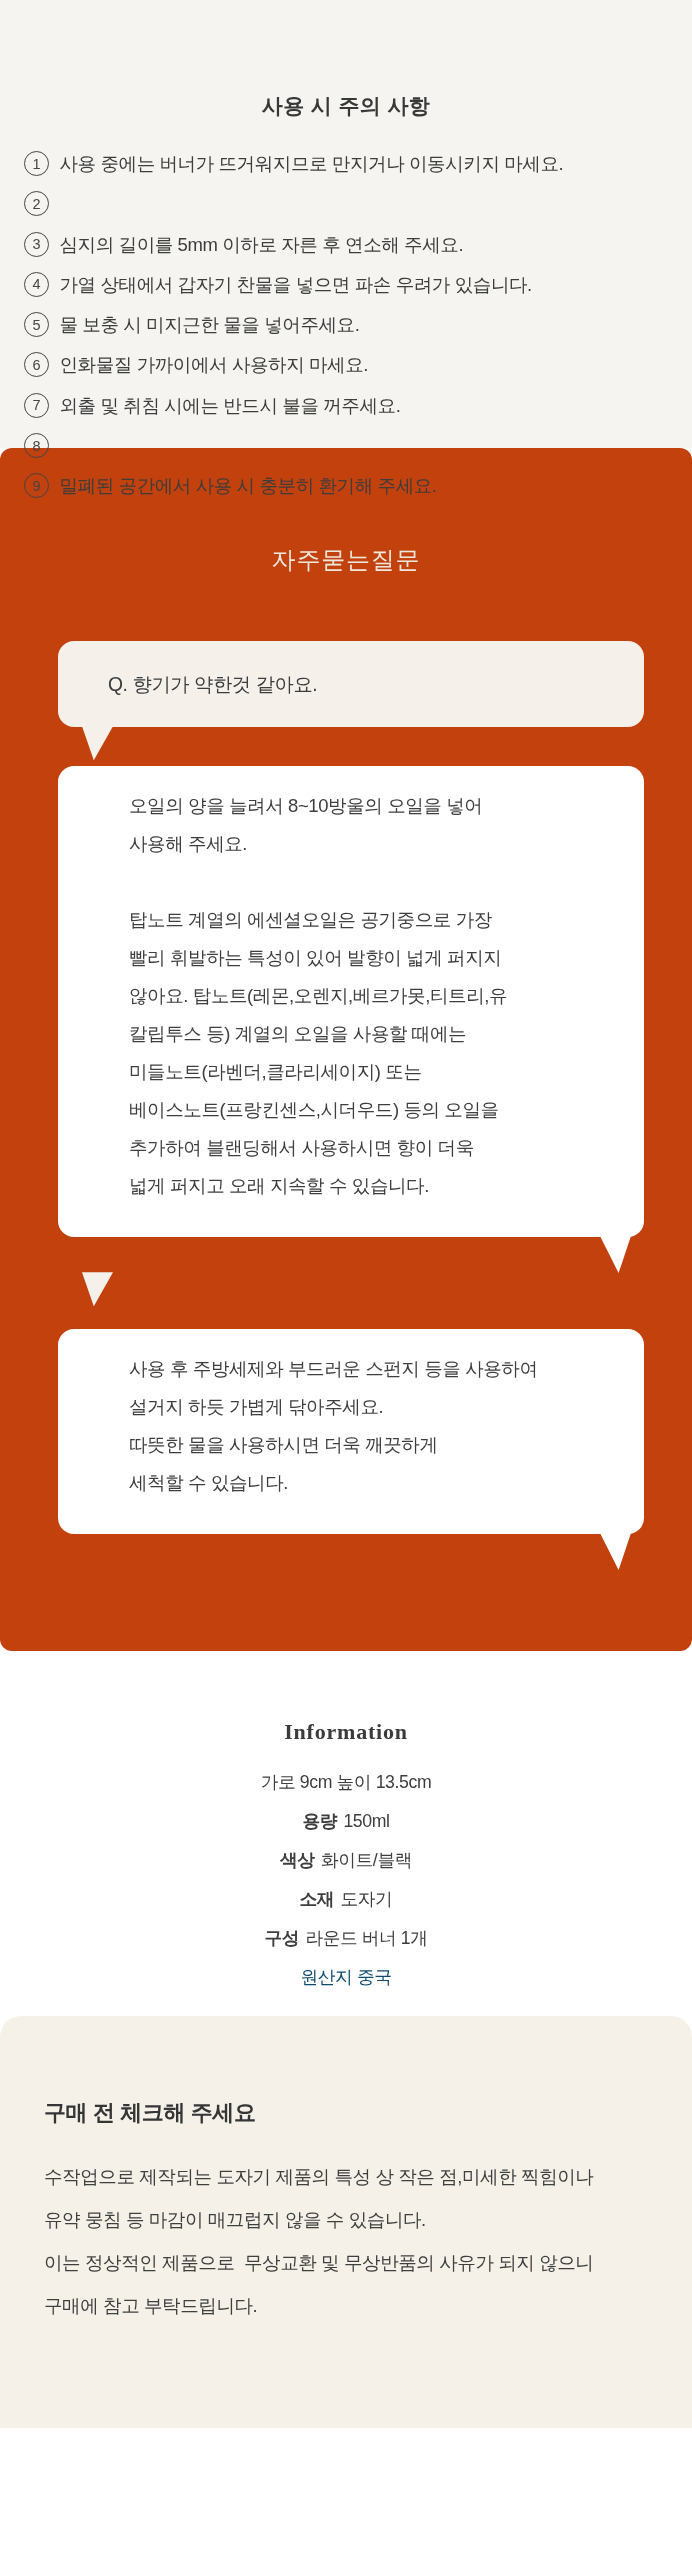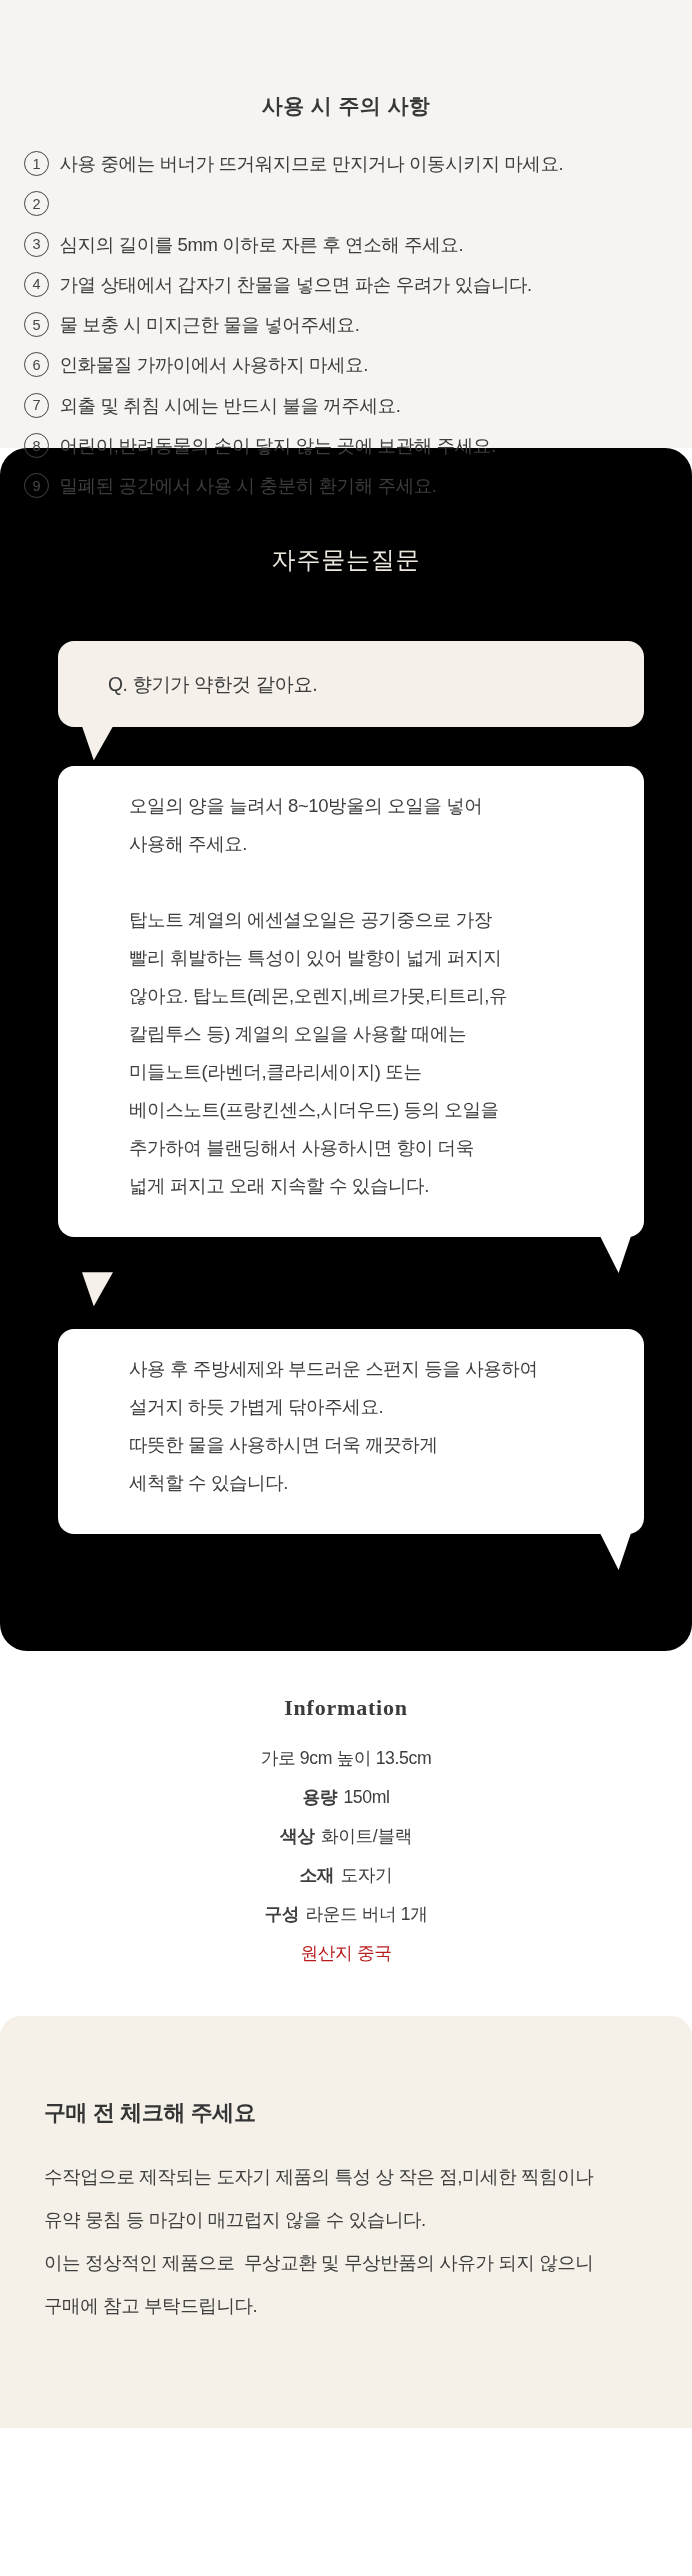--- a/index.html
+++ b/index.html
@@ -41,22 +41,22 @@
     width:25px; height:25px;
     border:1.6px solid #454545; border-radius:50%;
     display:flex; align-items:center; justify-content:center;
     font-size:14.5px; color:#454545;
   }
   .precaution-text { font-size:18.5px; color:#3d3d3d; letter-spacing:-0.4px; }
 
   
   .faq-panel {
     width:100%; height:1203px;
-    background:#000000;
-    border-radius:27px;
+    background:#c2410c;
+    border-radius:12px;
     padding-top:98px;
   }
   .faq-title {
     text-align:center;
     font-size:24px; font-weight:400;
     color:#ede8de;
     letter-spacing:0.8px;
     line-height:27px;
   }
   .bubble {
@@ -97,39 +97,39 @@
     letter-spacing:-0.4px;
     white-space:pre-wrap;
   }
   .a-bubble.first { margin-top:5.6px; }
   .a-bubble.second { margin-top:22.5px; }
 
   
   .info-section {
     height:365px;
     background:#ffffff;
-    padding-top:44px;
+    padding-top:68px;
     text-align:center;
   }
   .info-title {
     font-family:"Liberation Serif","DejaVu Serif",serif;
     font-size:22px; color:#3b3b3b;
     letter-spacing:0.8px;
     line-height:26px;
   }
   .info-rows { margin-top:17.7px; }
   .info-row {
     height:39px;
     display:flex; align-items:center; justify-content:center;
     font-size:17.7px; color:#3e3e3e;
     letter-spacing:-0.4px;
   }
   .info-row .label { font-weight:700; margin-right:6.4px; }
   .info-row .label:empty { margin-right:0; }
-  .info-row.muted { color:#b91c1c; }
+  .info-row.muted { color:#0c4a6e; }
 
   
   .purchase-panel {
     height:412px;
     background:#f5f1e9;
     border-radius:21px 21px 0 0;
     padding:83px 44px 0 44px;
   }
   .purchase-title {
     font-size:22px; font-weight:700; color:#353535;
@@ -174,21 +174,20 @@
       <li>
         <span class="num-circle">6</span>
         <span class="precaution-text">인화물질 가까이에서 사용하지 마세요.</span>
       </li>
       <li>
         <span class="num-circle">7</span>
         <span class="precaution-text">외출 및 취침 시에는 반드시 불을 꺼주세요.</span>
       </li>
       <li>
         <span class="num-circle">8</span>
-        <span class="precaution-text">어린이,반려동물의 손이 닿지 않는 곳에 보관해 주세요.</span>
       </li>
       <li>
         <span class="num-circle">9</span>
         <span class="precaution-text">밀폐된 공간에서 사용 시 충분히 환기해 주세요.</span>
       </li>
     </ul>
   </section>
 
   <section class="faq-panel">
     <h2 class="faq-title">자주묻는질문</h2>

